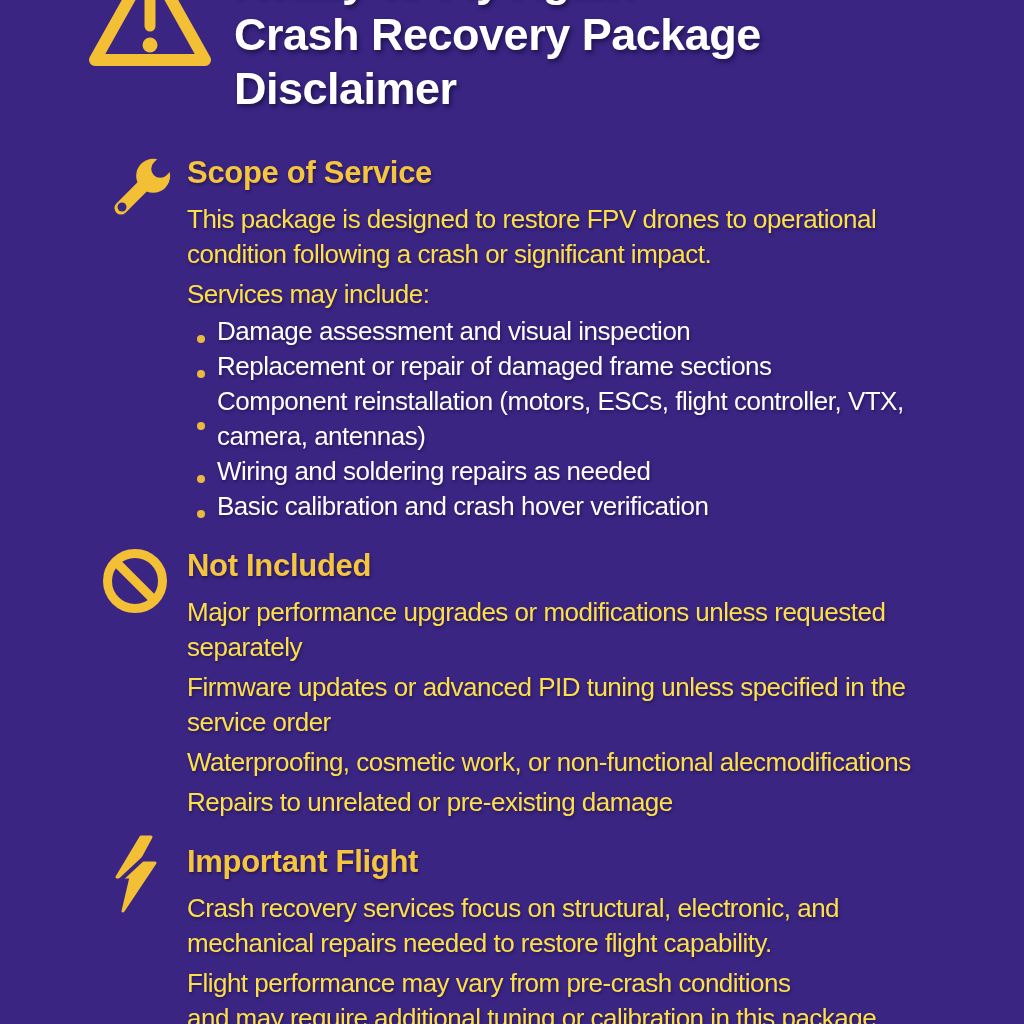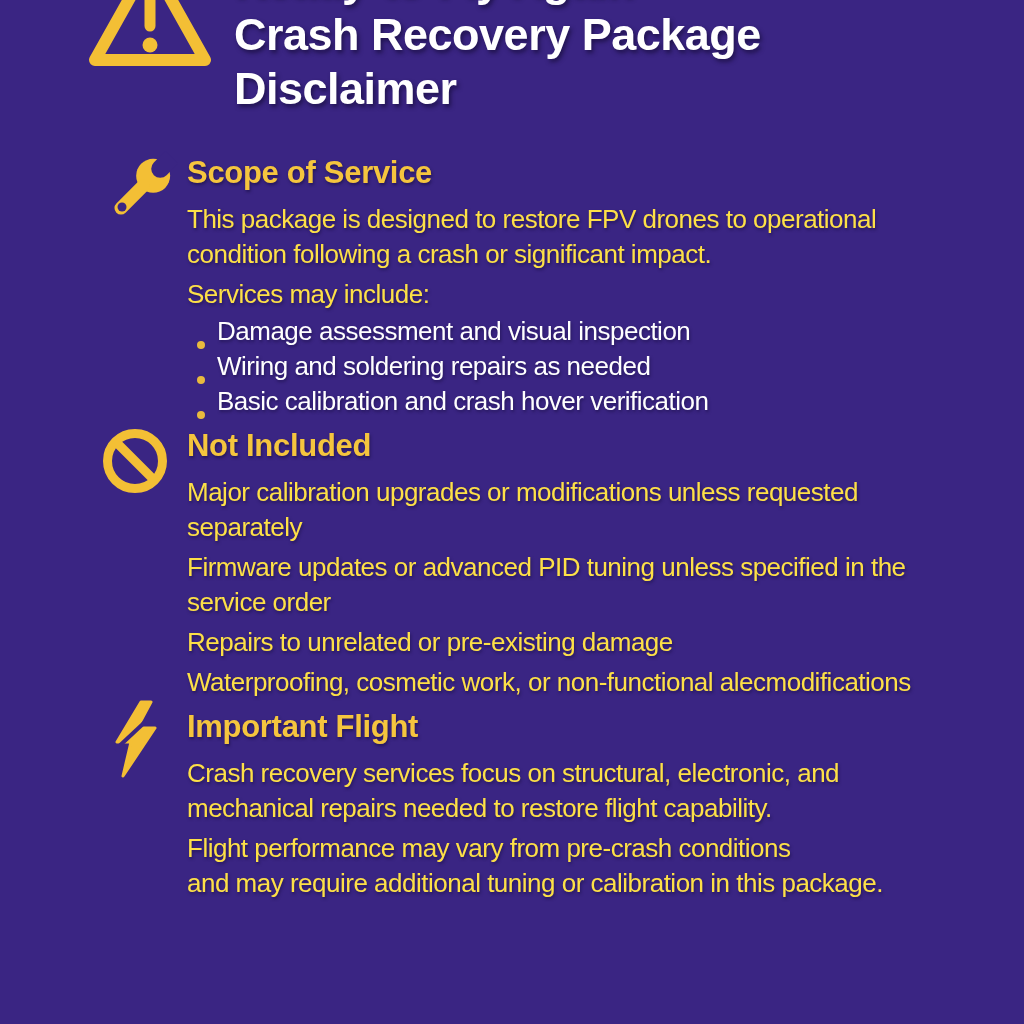--- a/index.html
+++ b/index.html
@@ -37,21 +37,21 @@
     text-shadow: 2px 3px 4px rgba(24, 13, 62, 0.75);
   }
   .title-block span { display: block; }
   
   .content {
     position: absolute;
     left: 187px;
     top: 0;
     width: 832px;
   }
-  .section { position: relative; margin-top: 8px; }
+  .section { position: relative; margin-top: 23px; }
   .section:first-child { margin-top: 154px; }
   .section-icon {
     position: absolute;
     top: -6px;
     left: -88px;
   }
   .section-heading {
     color: #F5C53E;
     font-size: 31px;
     font-weight: 700;
@@ -67,21 +67,21 @@
     letter-spacing: -0.5px;
     margin: 5px 0 0 0;
     white-space: pre-line;
     text-shadow: 1px 2px 3px rgba(24, 13, 62, 0.55);
   }
   .bullet-list {
     margin-top: 2px;
   }
   .bullet-item {
     display: flex;
-    align-items: flex-end;
+    align-items: center;
   }
   .bullet-dot {
     flex: 0 0 auto;
     width: 8px;
     height: 8px;
     border-radius: 50%;
     background: #E9BA3E;
     margin: 14px 12px 0 10px;
   }
   .bullet-text {
@@ -133,21 +133,30 @@
 
           <p class="body-text">Services may include:</p>
         </div>
       <div class="bullet-list">
 
           <div class="bullet-item">
             <span class="bullet-dot"></span>
             <span class="bullet-text">Damage assessment and visual inspection</span>
           </div>
 
-
+          <div class="bullet-item">
+            <span class="bullet-dot"></span>
+            <span class="bullet-text">Replacement or repair of damaged frame sections</span>
+          </div>
+
+          <div class="bullet-item">
+            <span class="bullet-dot"></span>
+            <span class="bullet-text">Component reinstallation (motors, ESCs, flight controller, VTX,
+camera, antennas)</span>
+          </div>
 
           <div class="bullet-item">
             <span class="bullet-dot"></span>
             <span class="bullet-text">Wiring and soldering repairs as needed</span>
           </div>
 
           <div class="bullet-item">
             <span class="bullet-dot"></span>
             <span class="bullet-text">Basic calibration and crash hover verification</span>
           </div>
@@ -157,29 +166,29 @@
     <div class="section">
       <div class="section-icon" style="top:-2px;">
         <svg width="72" height="72" viewBox="0 0 72 72">
           <circle cx="36" cy="36" r="27.5" fill="none" stroke="#F3BF35" stroke-width="9"></circle>
           <line x1="18" y1="18" x2="54" y2="54" stroke="#F3BF35" stroke-width="9" stroke-linecap="round"></line>
         </svg>
       </div>
       <h2 class="section-heading">Not Included</h2>
       <div>
 
-          <p class="body-text">Major calibration upgrades or modifications unless requested
+          <p class="body-text">Major performance upgrades or modifications unless requested
 separately</p>
 
           <p class="body-text">Firmware updates or advanced PID tuning unless specified in the
 service order</p>
 
+          <p class="body-text">Waterproofing, cosmetic work, or non-functional alecmodifications</p>
+
           <p class="body-text">Repairs to unrelated or pre-existing damage</p>
-
-          <p class="body-text">Waterproofing, cosmetic work, or non-functional alecmodifications</p>
         </div>
     </div>
 
     <div class="section">
       <div class="section-icon" style="left:-80px; top:-8px;">
         <svg width="56" height="80" viewBox="0 0 56 80">
           <polygon points="34,2 10,42 24,42 16,76 48,28 30,28 44,2" fill="#F3BF35" stroke="#F3BF35" stroke-width="3" stroke-linejoin="round"></polygon>
           <line x1="8" y1="50" x2="38" y2="22" stroke="#3A2583" stroke-width="4"></line>
         </svg>
       </div>

